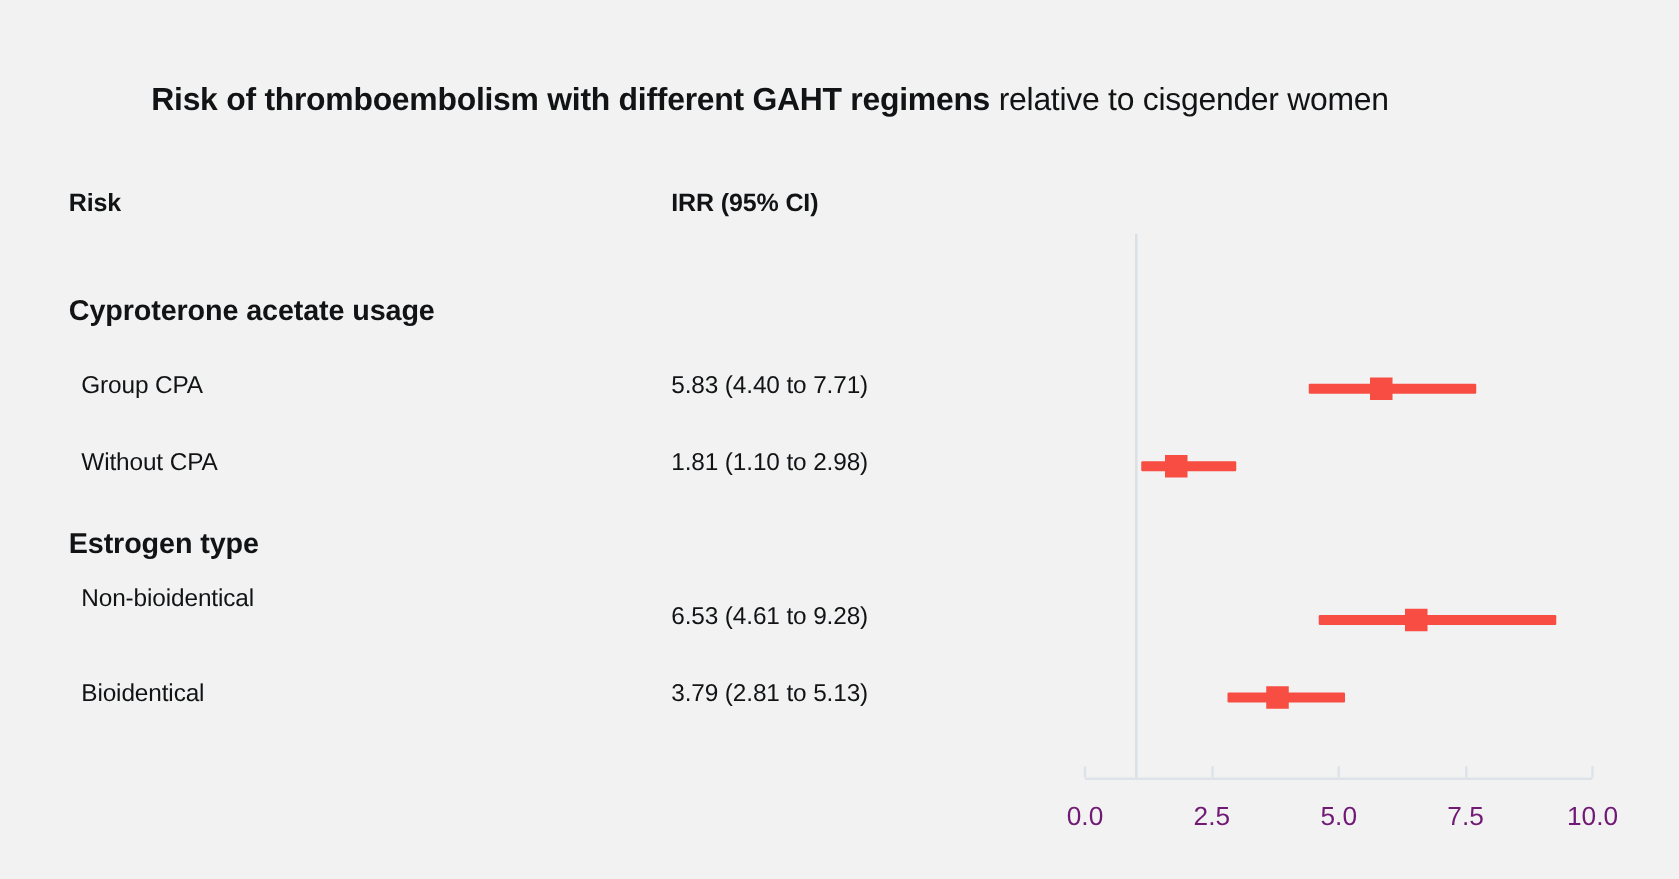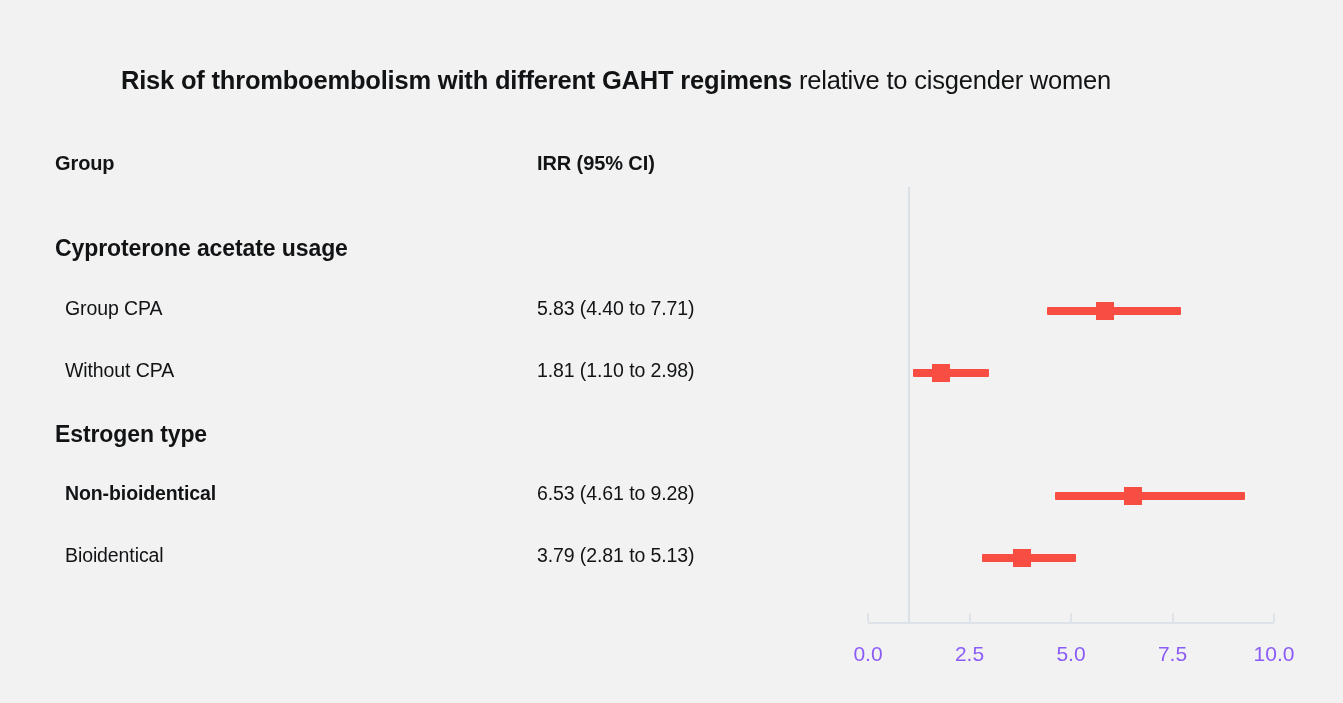--- a/index.html
+++ b/index.html
@@ -96,21 +96,21 @@
   .tick {
     position: absolute;
     width: 2px;
     height: 9px;
     background: #DDE3E8;
   }
   .tick-label {
     position: absolute;
     font-size: 21px;
     font-weight: 400;
-    color: #8b5cf6;
+    color: #701a75;
     transform: translateX(-50%);
     white-space: nowrap;
   }
   .ci-bar {
     position: absolute;
     height: 8px;
     border-radius: 1px;
   }
   .point-marker {
     position: absolute;
@@ -118,31 +118,31 @@
     height: 18px;
   }
 </style>
 </head>
 <body>
 
 <div class="title">
   <span class="t-strong">Risk of thromboembolism with different GAHT regimens</span><span class="t-light"> relative to cisgender women</span>
 </div>
 
-<div class="col-head group">Group</div>
+<div class="col-head group">Risk</div>
 <div class="col-head irr">IRR (95% CI)</div>
 
 <div id="table-layer">
     <div class="section-label" style="top: 235px;">Cyproterone acetate usage</div>
     <div class="row-label" style="top: 297px;">Group CPA</div>
     <div class="row-value" style="top: 297px;">5.83 (4.40 to 7.71)</div>
     <div class="row-label" style="top: 359px;">Without CPA</div>
     <div class="row-value" style="top: 359px;">1.81 (1.10 to 2.98)</div>
     <div class="section-label" style="top: 421px;">Estrogen type</div>
-    <div class="row-label" style="top: 482px; font-weight: bold;">Non-bioidentical</div>
+    <div class="row-label" style="top: 468px;">Non-bioidentical</div>
     <div class="row-value" style="top: 482px;">6.53 (4.61 to 9.28)</div>
     <div class="row-label" style="top: 544px;">Bioidentical</div>
     <div class="row-value" style="top: 544px;">3.79 (2.81 to 5.13)</div>
   </div>
 
 <div class="plot" id="plot-layer">
     <div class="ref-line" style="left: 907.6px; top: 187px; height: 435px; background: rgb(217, 224, 230);"></div>
     <div class="axis-line" style="left: 868px; top: 622px; width: 406px; background: rgb(221, 227, 232);"></div>
     <div class="tick" style="left: 867px; top: 613px; background: rgb(221, 227, 232);"></div>
     <div class="tick-label" style="left: 868px; top: 642px;">0.0</div>

